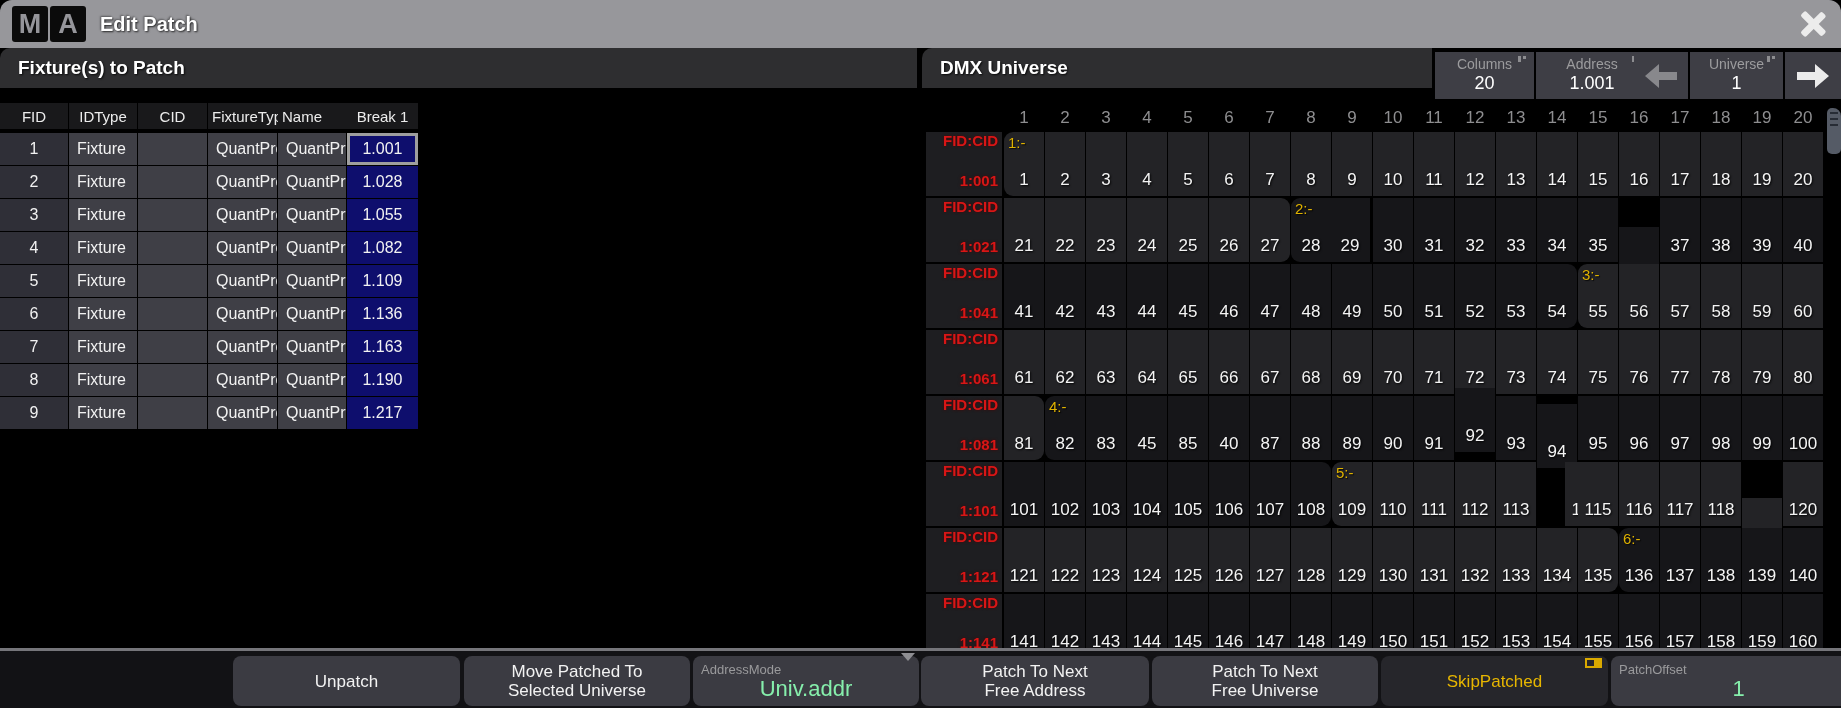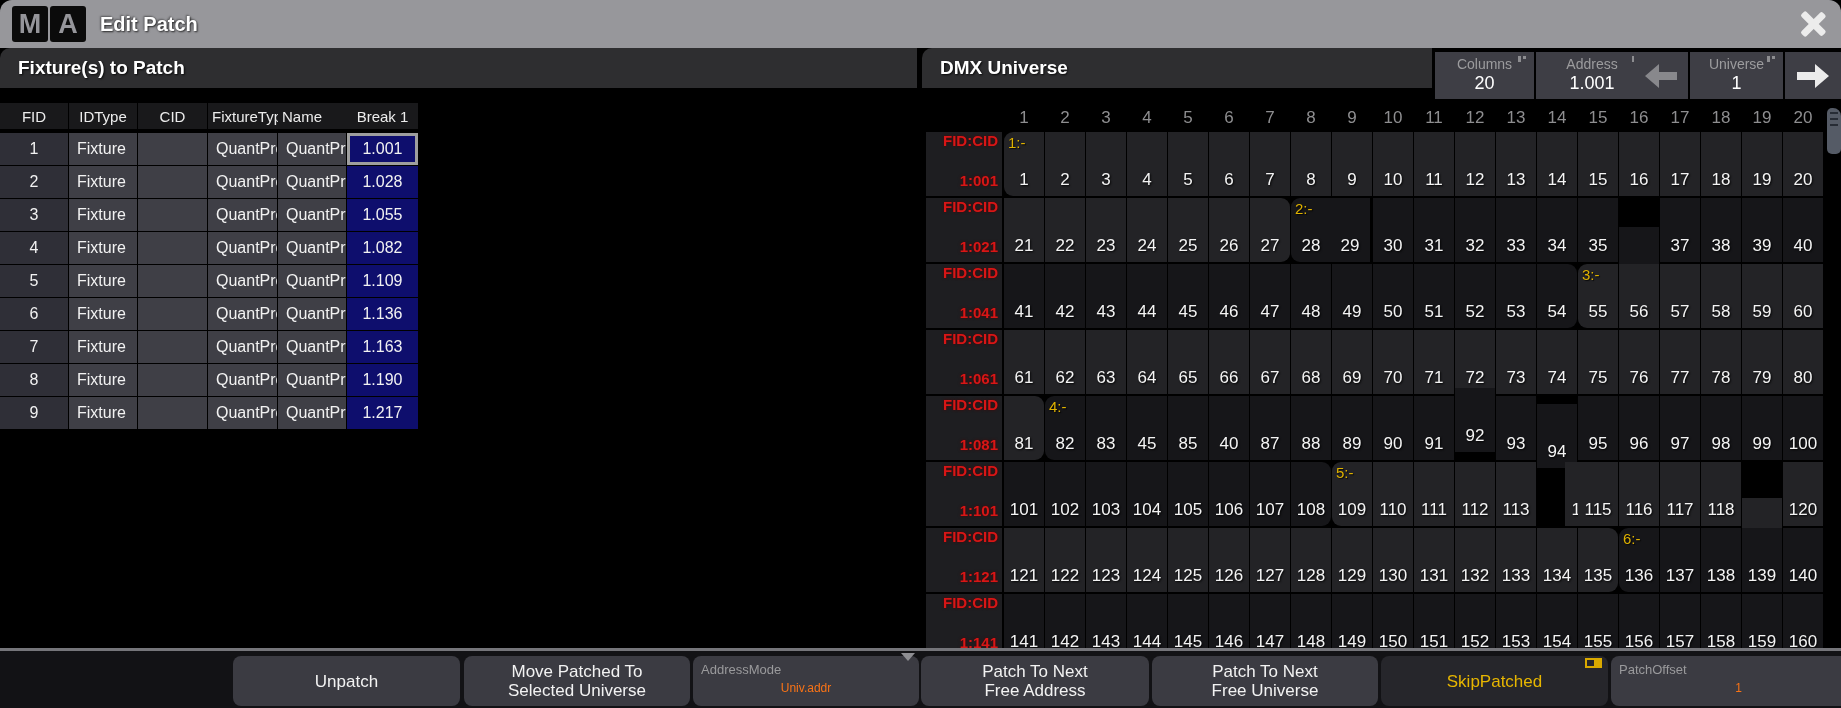--- a/index.html
+++ b/index.html
@@ -63,21 +63,21 @@
                      border-top-right-radius:8px;cursor:grab;}
   #dmx-scroll-handle i{display:block;width:8px;height:2px;background:#272c35;margin:4px auto 0 auto;}
 
   
   #bottom-bar{left:0;top:648px;width:1841px;height:60px;background:#121215;
               border-top:3px solid #75757a;box-sizing:border-box;}
   .bbtn{position:absolute;top:5px;height:50px;background:#3b3b42;border-radius:8px;cursor:pointer;
         display:flex;flex-direction:column;align-items:center;justify-content:center;
         font-size:17px;color:#f2f2f2;line-height:19px;text-align:center;}
   .bbtn .toplab{position:absolute;top:4px;left:8px;font-size:13px;color:#9a9a9c;}
-  .bbtn .cval{position:absolute;bottom:8px;width:100%;text-align:center;font-size:12px;color:#f97316;}
+  .bbtn .cval{position:absolute;bottom:8px;width:100%;text-align:center;font-size:22px;color:#86efac;}
   #btn-skippatched{background:#26262b;color:#e7b600;}
   .dd-tri{position:absolute;top:-3px;right:4px;width:0;height:0;
           border-left:7px solid transparent;border-right:7px solid transparent;border-top:8px solid #8e8e92;}
   .toggle-ind{position:absolute;top:2px;right:6px;width:17px;height:10px;background:#d9a900;}
   .toggle-ind i{position:absolute;left:2px;top:2px;width:7px;height:6px;background:#26262b;display:block;}
   .pencil{position:absolute;top:5px;right:5px;width:14px;height:2px;background:#9a9a9c;
           transform:rotate(-45deg);}
 </style>
 </head>
 <body>

